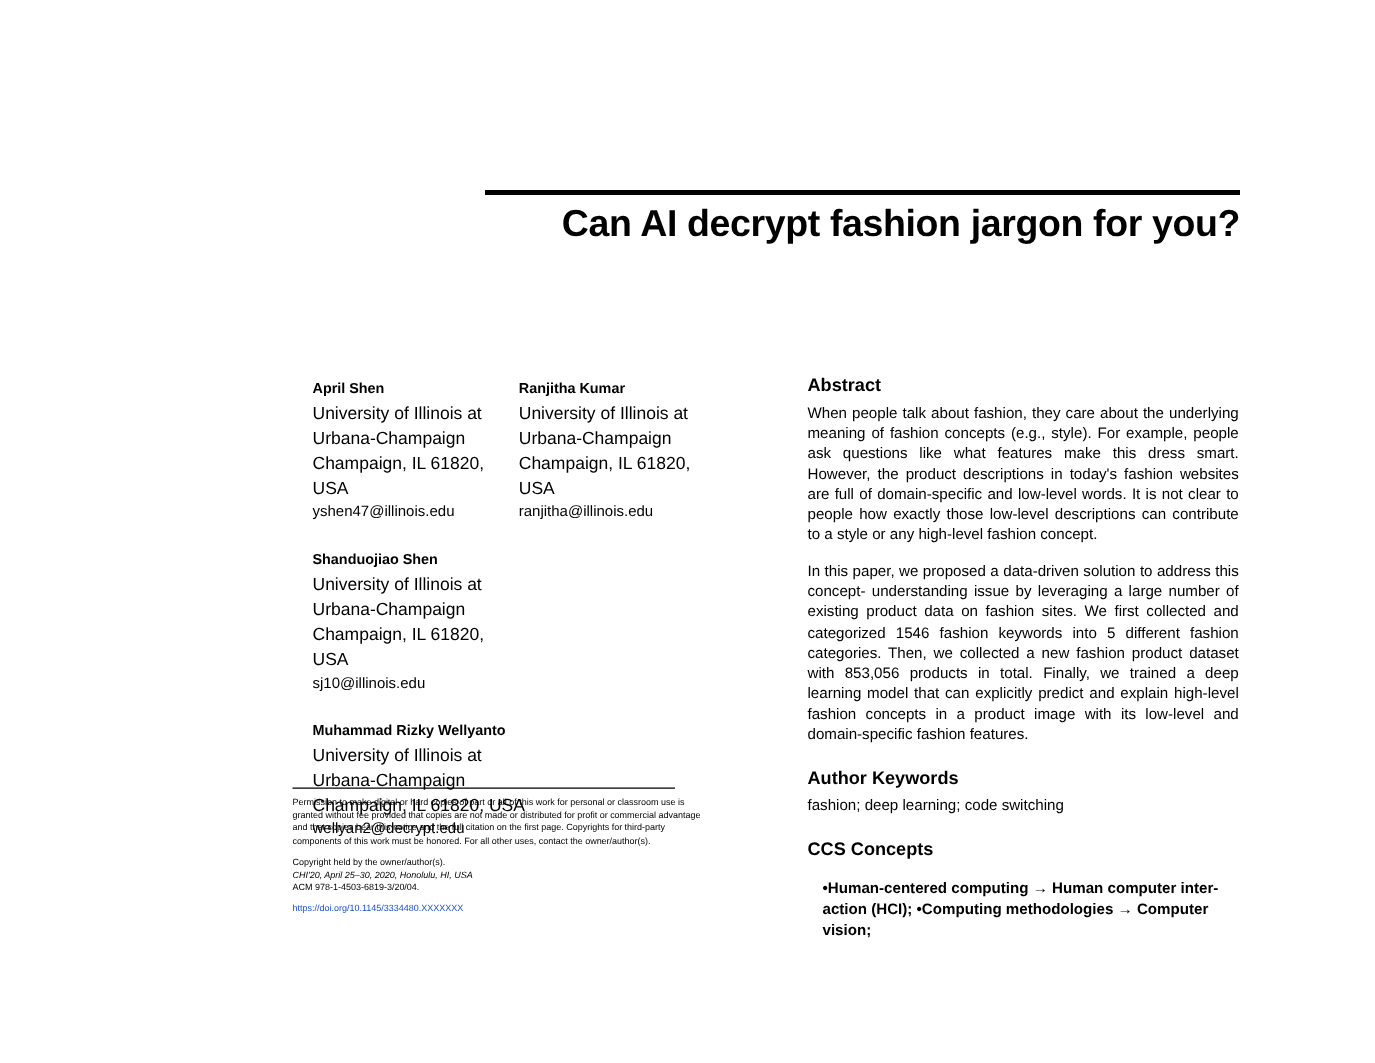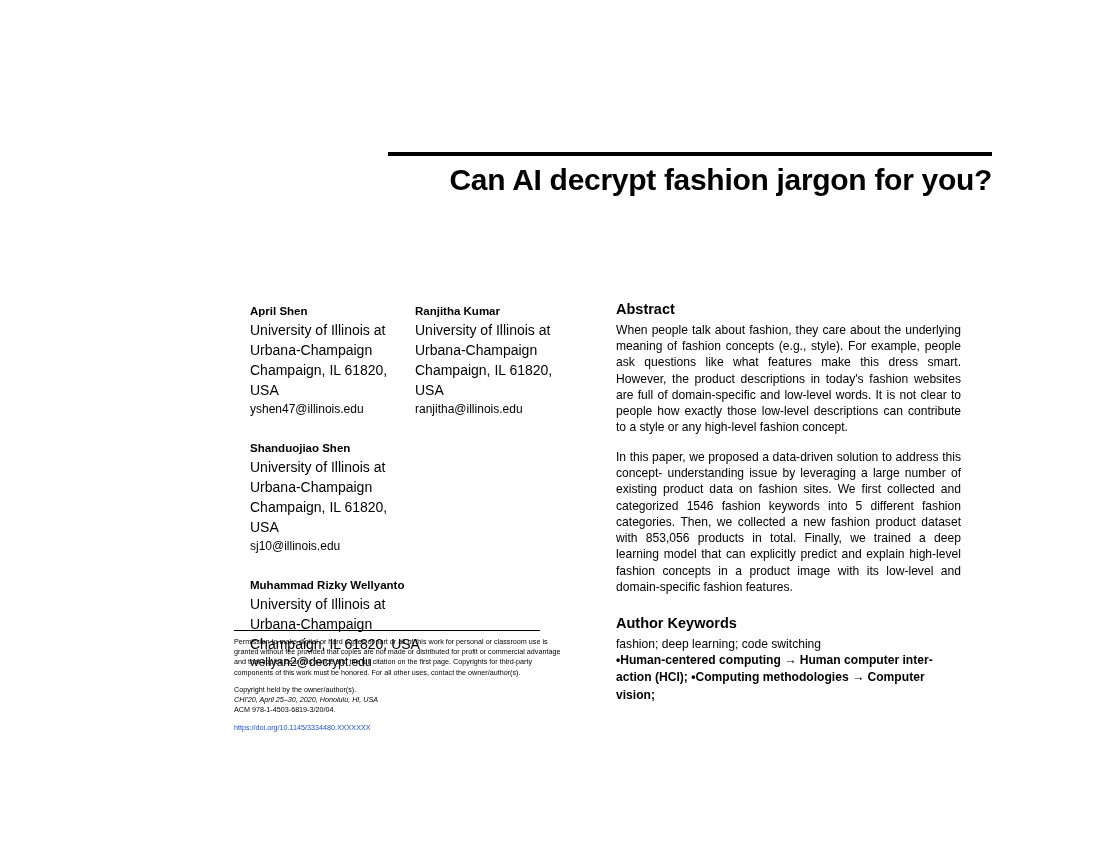--- a/index.html
+++ b/index.html
@@ -99,21 +99,21 @@
     font-size: 7.2px;
     line-height: 1.42;
     text-decoration: none;
   }
   .copyright .ital {
     font-style: italic;
   }
   
   .right-col {
     position: absolute;
-    left: 616px;
+    left: 646px;
     top: 300px;
     width: 345px;
   }
   .sec-head {
     font-size: 14.5px;
     font-weight: bold;
     margin: 0 0 3px 0;
     line-height: 1.3;
   }
   .sec-head.spaced {
@@ -129,21 +129,21 @@
     margin-top: 13px;
   }
   .kw {
     font-size: 12.1px;
     line-height: 1.345;
     margin: 0;
   }
   .ccs {
     font-size: 12.1px;
     line-height: 1.42;
-    margin: 0;
+    margin: 12px;
     font-weight: bold;
   }
   .ccs .thin {
     font-weight: normal;
   }
 </style>
 </head>
 <body>
 
 <div class="page">
@@ -202,16 +202,17 @@
   </div>
 
   <div class="right-col">
     <h2 class="sec-head">Abstract</h2>
     <p class="body-par">When people talk about fashion, they care about the underlying meaning of fashion concepts (e.g., style). For example, people ask questions like what features make this dress smart. However, the product descriptions in today's fashion websites are full of domain-specific and low-level words. It is not clear to people how exactly those low-level descriptions can contribute to a style or any high-level fashion concept.</p>
     <p class="body-par">In this paper, we proposed a data-driven solution to address this concept- understanding issue by leveraging a large number of existing product data on fashion sites. We first collected and categorized 1546 fashion keywords into 5 different fashion categories. Then, we collected a new fashion product dataset with 853,056 products in total. Finally, we trained a deep learning model that can explicitly predict and explain high-level fashion concepts in a product image with its low-level and domain-specific fashion features.</p>
 
     <h2 class="sec-head spaced">Author Keywords</h2>
     <p class="kw">fashion; deep learning; code switching</p>
 
+    <h2 class="sec-head spaced">CCS Concepts</h2>
     <p class="ccs"><span>•Human-centered computing</span> <span class="thin">→</span> <span>Human computer inter-</span> <span>action (HCI); •Computing methodologies</span> <span class="thin">→</span> <span>Computer</span> <span>vision;</span></p>
   </div>
 
 </div>
 
 </body></html>

